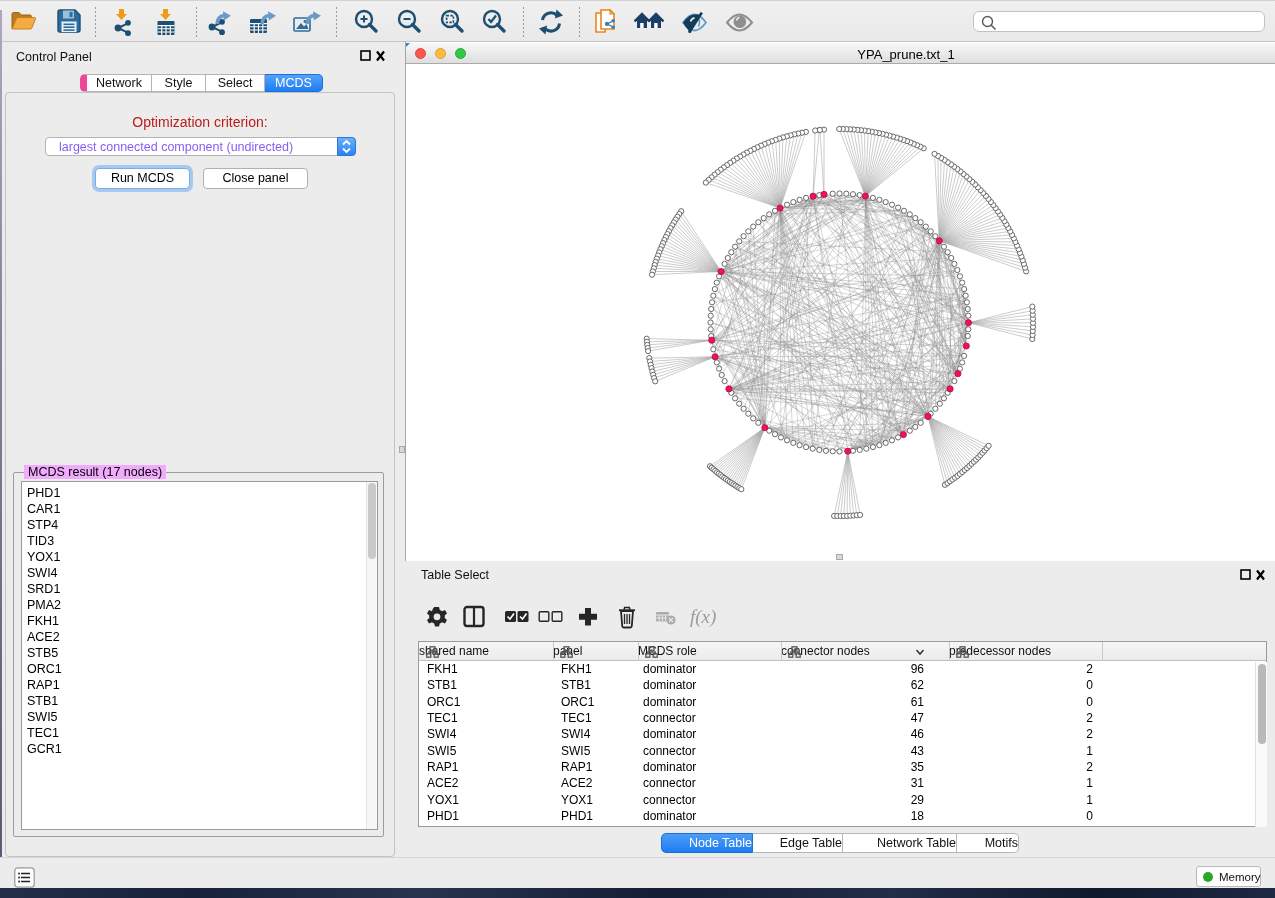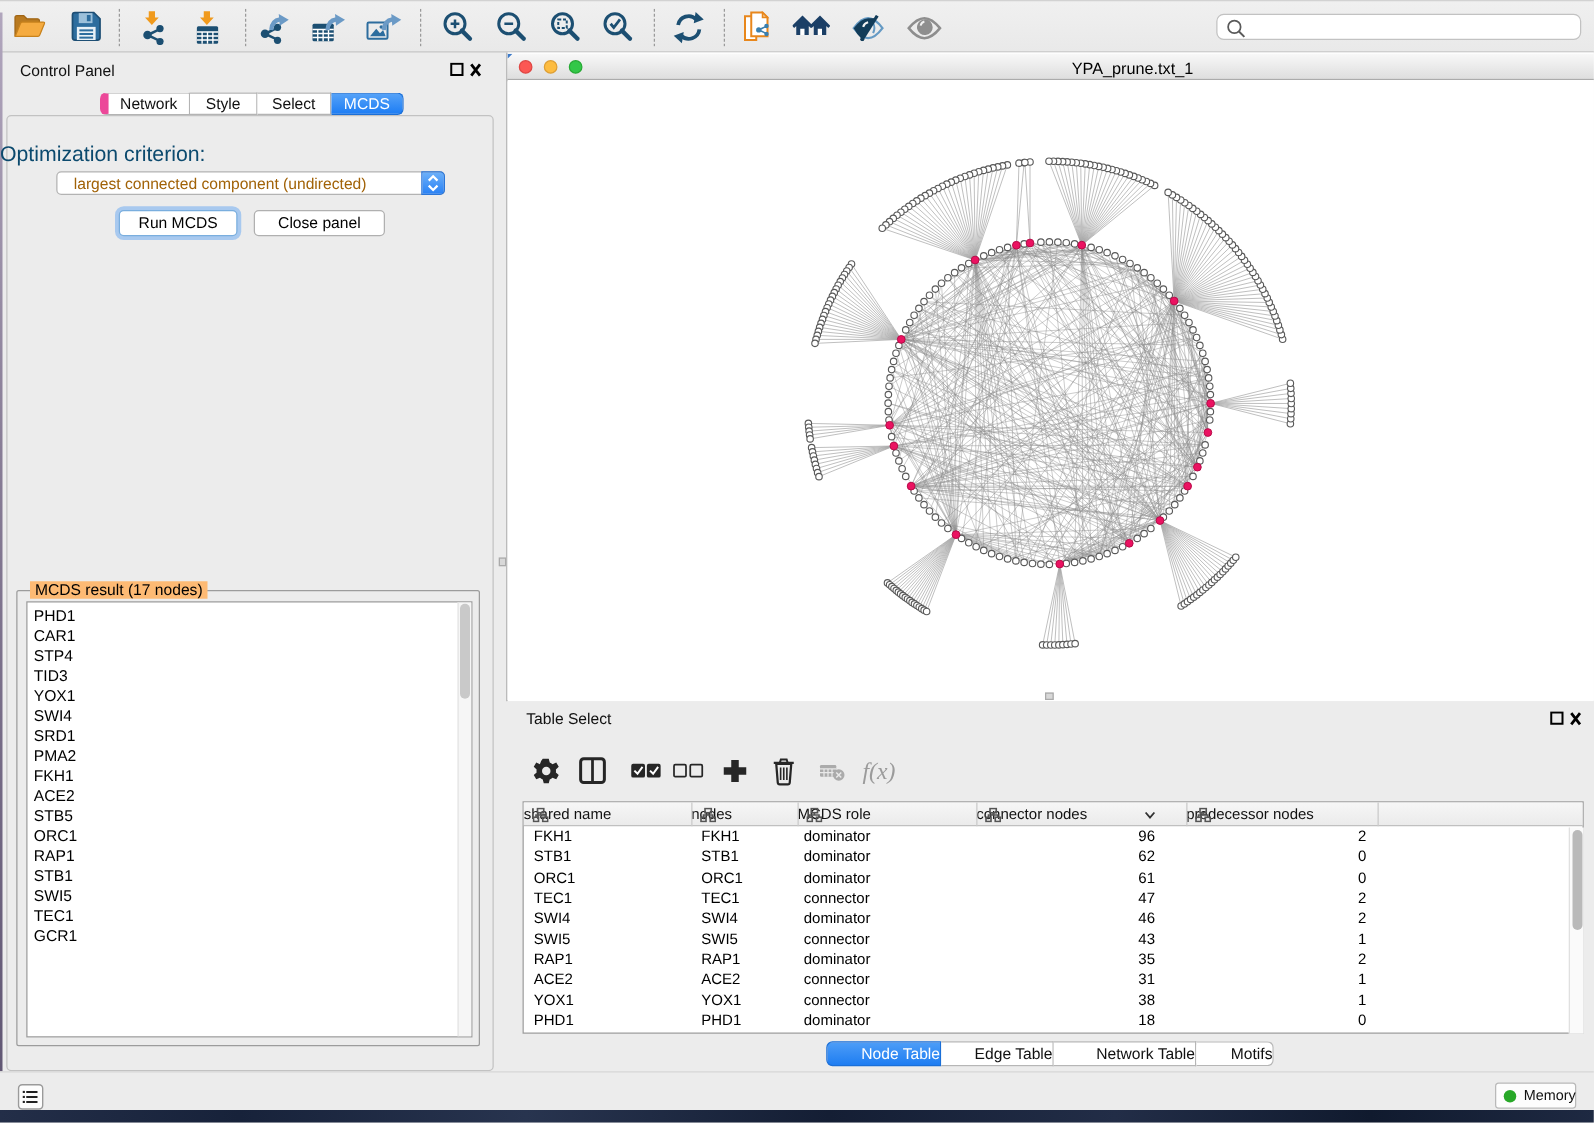--- a/index.html
+++ b/index.html
@@ -9,21 +9,21 @@
 #leftedge{position:absolute;left:0;top:10px;width:2px;height:879px;background:linear-gradient(#b1a6bd,#887d96 40%,#5f5572)}
 
 #cphead{position:absolute;left:2px;top:43px;width:397px;height:24px}
 #cphead .t{position:absolute;left:14px;top:5px;font-size:12.5px;color:#111}
 #cptabs{position:absolute;left:80px;top:74px;height:18px}
 .tabseg{position:absolute;top:0;height:18px;background:#fff;border:1px solid #b4b4b4;border-left:none;font-size:12.5px;text-align:center;line-height:17px;color:#111}
 #cpcontent{position:absolute;left:5px;top:92px;width:390px;height:765px;border:1px solid #c2c2c2;border-radius:4px;background:#ececec}
 #mcdsbox{position:absolute;left:13px;top:472px;width:371px;height:365px;border:1px solid #9c9c9c;border-radius:2px}
 #mcdslist{position:absolute;left:7px;top:8px;width:357px;height:349px;background:#fff;border:1px solid #9a9a9a}
 .mli{position:absolute;left:5px;font-size:12.5px;color:#000}
-#combo{position:absolute;left:45px;top:137px;width:311px;height:19px;background:#fff;border:1px solid #b3b3b3;border-radius:4px;font-size:12.5px;color:#a16207}
+#combo{position:absolute;left:45px;top:137px;width:311px;height:19px;background:#fff;border:1px solid #b3b3b3;border-radius:4px;font-size:12.5px;color:#8b5cf6}
 #combostep{position:absolute;right:-1px;top:-1px;width:19px;height:19px;border-radius:0 4px 4px 0;background:linear-gradient(#6cb0f9,#2a82f5);border:1px solid #2a76d9}
 .btn{position:absolute;top:168px;height:21px;background:#fff;border:1px solid #b0b0b0;border-radius:4px;font-size:12.5px;text-align:center;line-height:19px;color:#000}
 #vshandle{position:absolute;left:399px;top:446px;width:6px;height:7px;background:#d8d8d8;border:1px solid #aaa}
 
 #netpanel{position:absolute;left:405px;top:42px;width:870px;height:519px;border-left:1px solid #a6a6a6;background:#fff}
 #nettitle{position:absolute;left:406px;top:43px;width:869px;height:21px;background:linear-gradient(#f8f8f8,#dedede);border-bottom:1px solid #ababab}
 .tl{position:absolute;top:4.5px;width:11px;height:11px;border-radius:50%}
 #netarea{position:absolute;left:406px;top:65px;width:869px;height:495px;background:#fff;overflow:hidden}
 #hshandle{position:absolute;left:836px;top:554px;width:7px;height:6px;background:#d8d8d8;border:1px solid #aaa}
 
@@ -194,32 +194,32 @@
       <path d="M17 1.5 L24 10.5 M24 1.5 L17 10.5" stroke="#000" stroke-width="2.2"></path>
     </svg>
   </div>
 <div id="cptabs">
 <div class="tabseg" style="left:0;width:72px;border-left:7px solid #ec4899;border-radius:5px 0 0 5px">Network</div>
 <div class="tabseg" style="left:72px;width:54px">Style</div>
 <div class="tabseg" style="left:126px;width:59px">Select</div>
 <div class="tabseg" style="left:185px;width:58px;background:linear-gradient(#55a2f8,#1d7df4);color:#fff;border-color:#1a6fd8;border-radius:0 5px 5px 0">MCDS</div>
 </div>
 <div id="cpcontent"></div>
-<div style="position:absolute;left:0;top:114px;width:400px;font-size:17px;color:#0c4a6e">Optimization criterion:</div>
+<div style="position:absolute;left:0;top:114px;width:400px;text-align:center;font-size:14px;color:#b91c1c">Optimization criterion:</div>
 <div id="combo">
     <span style="position:absolute;left:13px;top:2px">largest connected component (undirected)</span>
 <div id="combostep"><svg width="17" height="17" viewBox="0 0 17 17">
 <path d="M5 6.5 L8.5 3 L12 6.5" fill="none" stroke="#fff" stroke-width="1.8"></path>
 <path d="M5 10.5 L8.5 14 L12 10.5" fill="none" stroke="#fff" stroke-width="1.8"></path>
       </svg></div>
   </div>
 <div class="btn" style="left:95px;width:95px;box-shadow:0 0 0 3px #a8c9ef;border-color:#7aaede">Run MCDS</div>
 <div class="btn" style="left:203px;width:105px">Close panel</div>
 <div id="mcdsbox">
-<div style="position:absolute;left:10px;top:-8px;background:#fdba74;padding:0 4px;font-size:12.5px;color:#000">MCDS result (17 nodes)</div>
+<div style="position:absolute;left:10px;top:-8px;background:#f0abfc;padding:0 4px;font-size:12.5px;color:#000">MCDS result (17 nodes)</div>
 <div id="mcdslist">
 <div class="mli" style="top:4px">PHD1</div>
 <div class="mli" style="top:20px">CAR1</div>
 <div class="mli" style="top:36px">STP4</div>
 <div class="mli" style="top:52px">TID3</div>
 <div class="mli" style="top:68px">YOX1</div>
 <div class="mli" style="top:84px">SWI4</div>
 <div class="mli" style="top:100px">SRD1</div>
 <div class="mli" style="top:116px">PMA2</div>
 <div class="mli" style="top:132px">FKH1</div>
@@ -614,21 +614,21 @@
 <div id="thead">
 <div class="hcell" style="left:0px;width:134px">shared name</div>
 <svg width="13" height="12" viewBox="0 0 13 12" style="position:absolute;top:4px;left:7px">
         <g fill="none" stroke="#555" stroke-width="1.3">
           <rect x="4" y="0.8" width="5" height="3.4"></rect>
           <rect x="0.8" y="7.8" width="4" height="3.4"></rect>
           <rect x="8.2" y="7.8" width="4" height="3.4"></rect>
           <path d="M6.5 4.2 V6 M2.8 7.8 V6 H10.2 V7.8"></path>
         </g>
       </svg>
-<div class="hcell" style="left:134px;width:85px">nodes</div>
+<div class="hcell" style="left:134px;width:85px">panel</div>
 <svg width="13" height="12" viewBox="0 0 13 12" style="position:absolute;top:4px;left:141px">
         <g fill="none" stroke="#555" stroke-width="1.3">
           <rect x="4" y="0.8" width="5" height="3.4"></rect>
           <rect x="0.8" y="7.8" width="4" height="3.4"></rect>
           <rect x="8.2" y="7.8" width="4" height="3.4"></rect>
           <path d="M6.5 4.2 V6 M2.8 7.8 V6 H10.2 V7.8"></path>
         </g>
       </svg>
 <div class="hsep" style="left:134px"></div>
 <div class="hcell" style="left:219px;width:143px">MCDS role</div>
@@ -719,21 +719,21 @@
       <span class="c1">ACE2</span>
       <span class="c2">ACE2</span>
       <span class="c3">connector</span>
       <span class="c4">31</span>
       <span class="c5">1</span>
     </div>
 <div class="row" style="top:150.8px">
       <span class="c1">YOX1</span>
       <span class="c2">YOX1</span>
       <span class="c3">connector</span>
-      <span class="c4">38</span>
+      <span class="c4">29</span>
       <span class="c5">1</span>
     </div>
 <div class="row" style="top:167.15px">
       <span class="c1">PHD1</span>
       <span class="c2">PHD1</span>
       <span class="c3">dominator</span>
       <span class="c4">18</span>
       <span class="c5">0</span>
     </div>
 <div id="tscroll">

